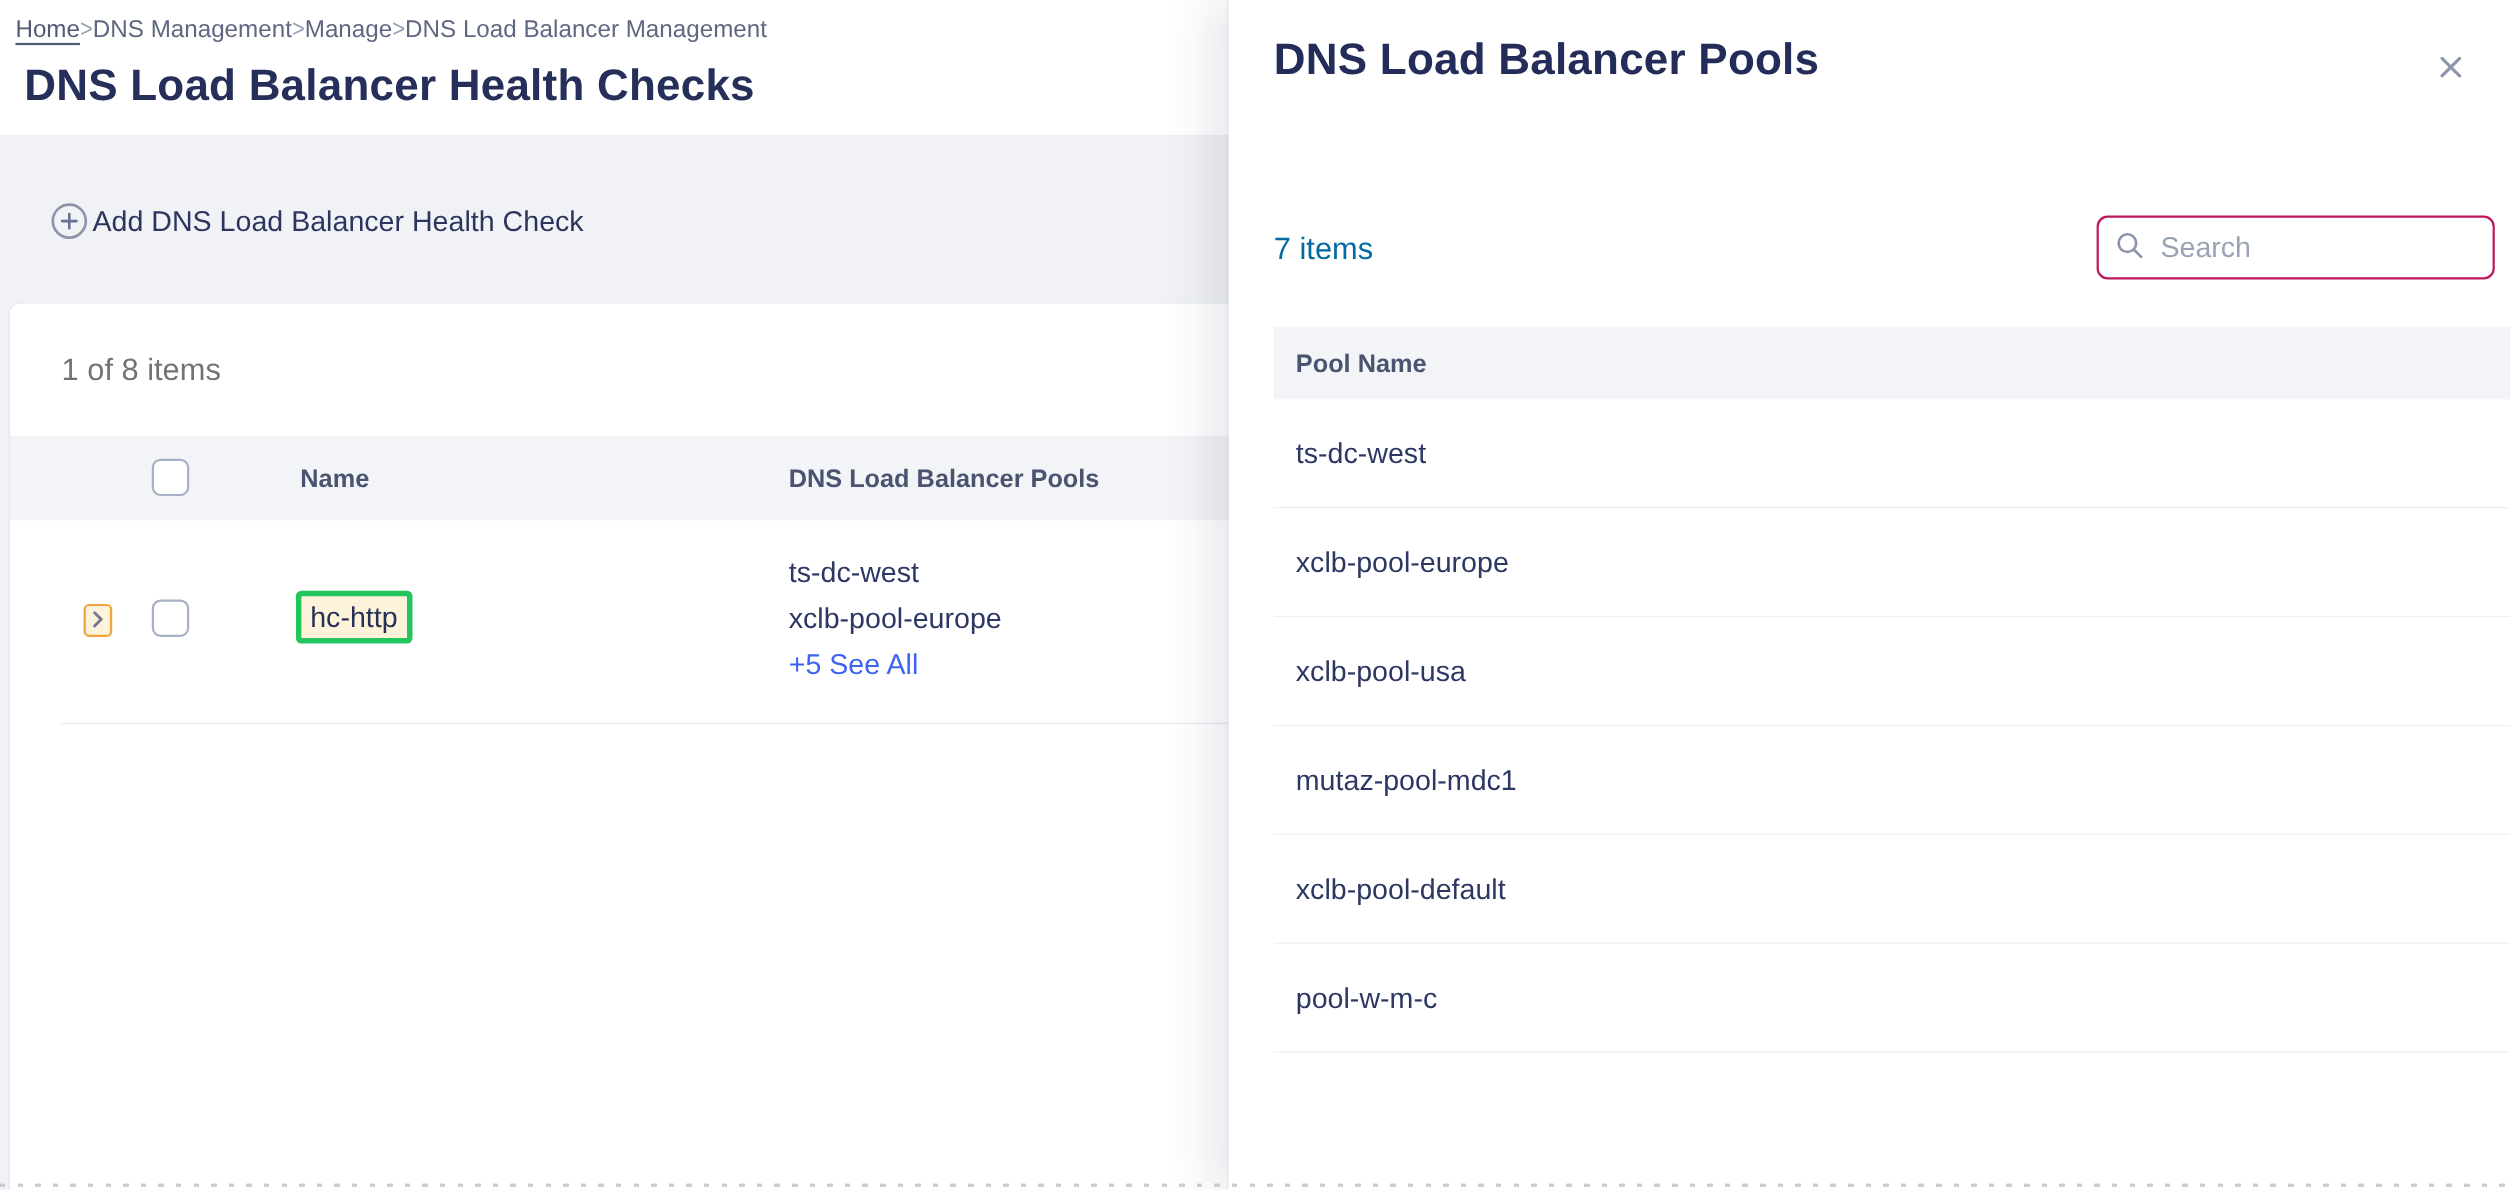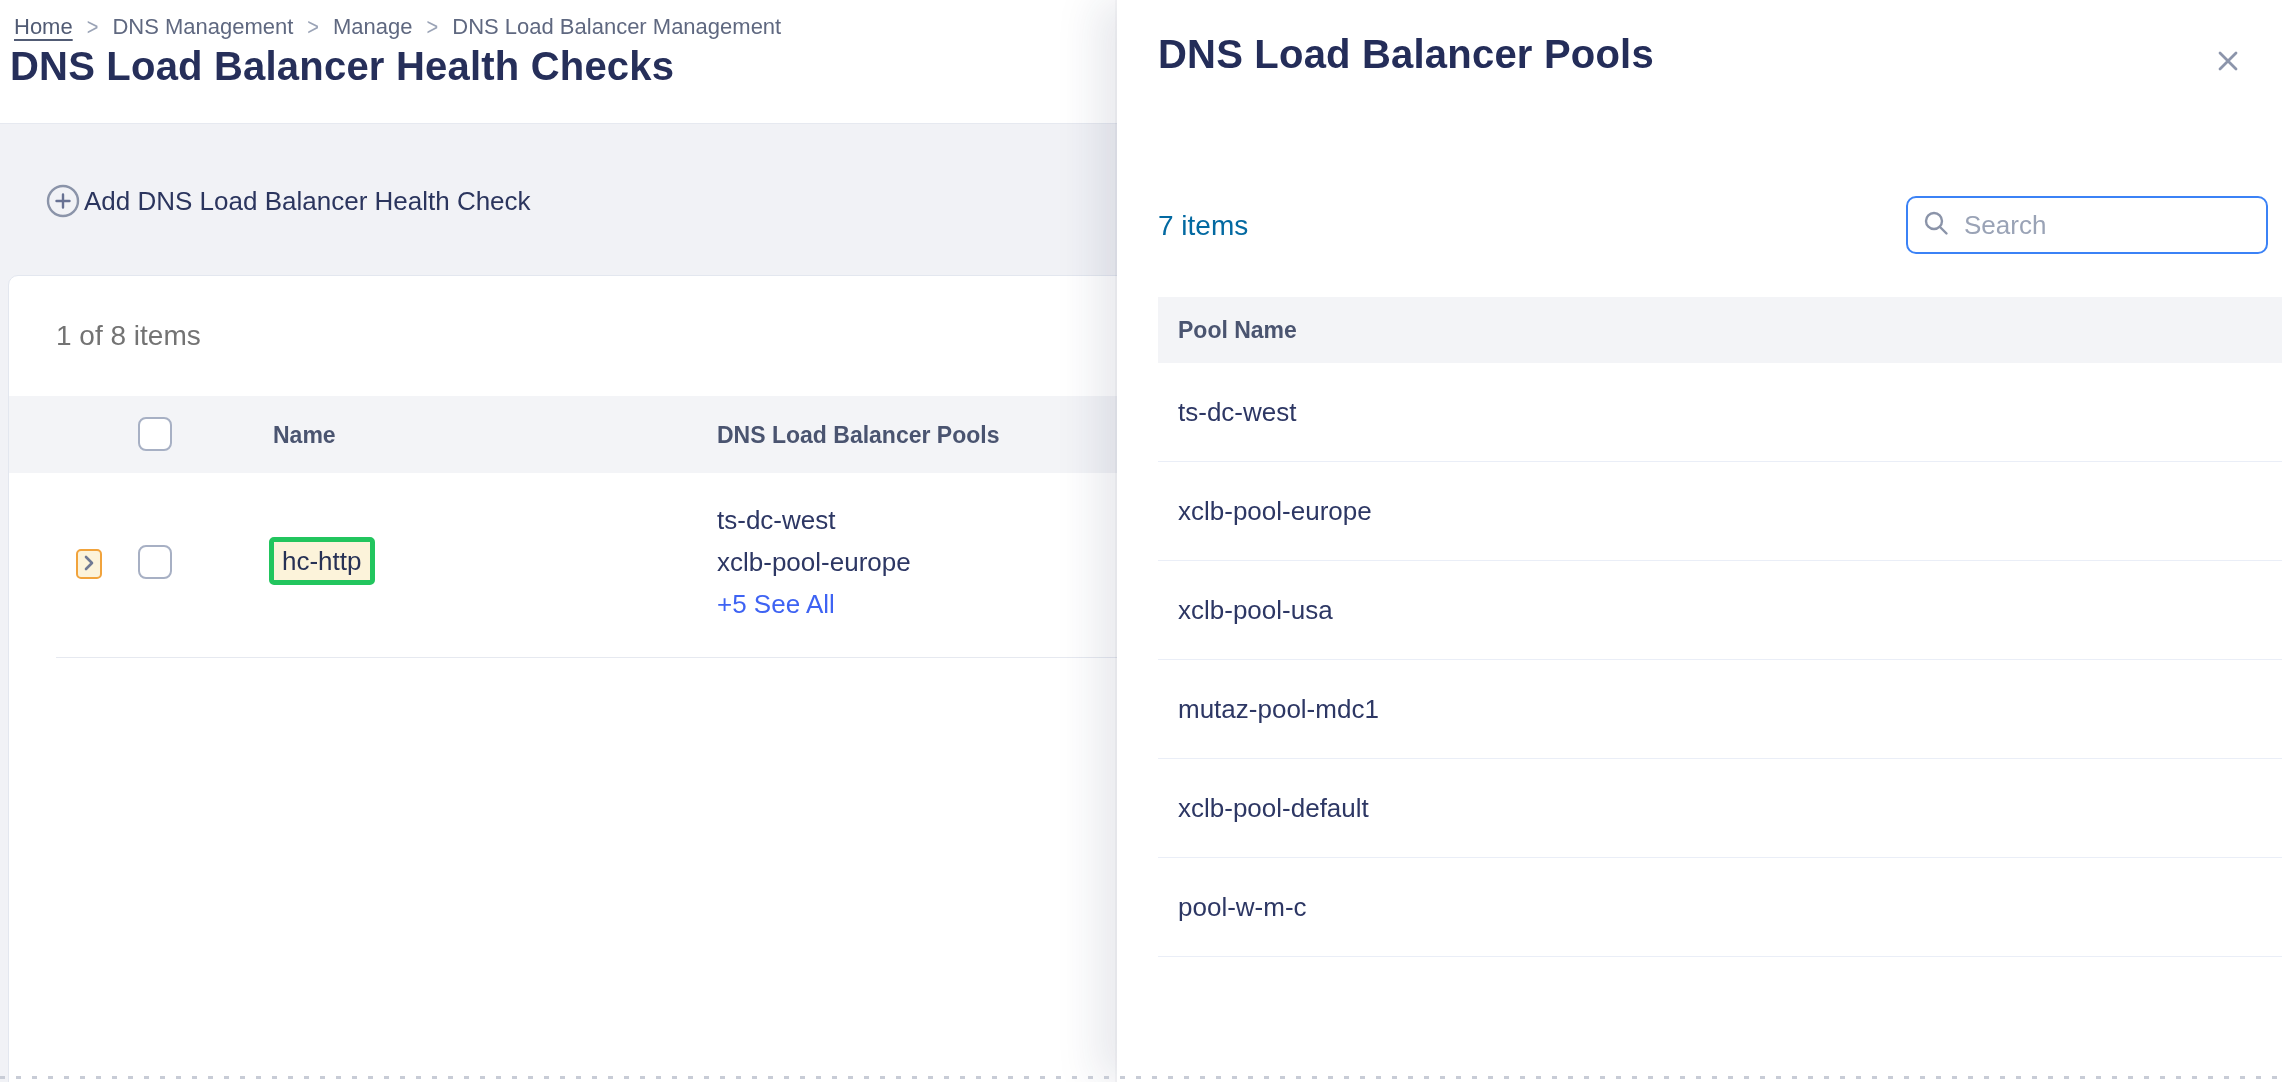--- a/index.html
+++ b/index.html
@@ -3,25 +3,25 @@
 <meta charset="utf-8">
 <style>
   html,body{margin:0;padding:0;background:#e9eaee;}
   .screen{
     position:relative;width:2282px;height:1082px;overflow:hidden;background:#fff;
     font-family:"Liberation Sans","DejaVu Sans",sans-serif;
     -webkit-font-smoothing:antialiased;
   }
   
   .page-header{position:absolute;left:0;top:0;width:1400px;height:123px;background:#fff;border-bottom:1px solid #e6e9f0;}
-  .breadcrumb{position:absolute;left:14px;top:14px;display:flex;align-items:center;gap:14px;font-size:22px;color:#5f6880;white-space:nowrap;}
+  .breadcrumb{position:absolute;left:14px;top:14px;display:flex;align-items:center;font-size:22px;color:#5f6880;white-space:nowrap;}
   .crumb{color:#5f6880;text-decoration:none;}
   .crumb.home{color:#515b74;text-decoration:underline;text-underline-offset:5px;cursor:pointer;}
   .crumb-sep{color:#9aa3b6;font-size:20px;transform:scaleY(1.15);}
-  .page-title{position:absolute;left:10px;top:44px;margin:0;font-size:40px;font-weight:600;letter-spacing:.2px;color:#262f5a;}
+  .page-title{position:absolute;left:10px;top:44px;margin:12px;font-size:40px;font-weight:600;letter-spacing:.2px;color:#262f5a;}
   .page-body{position:absolute;left:0;top:124px;width:1400px;height:958px;background:#f1f2f6;}
   .add-btn{position:absolute;left:46px;top:60px;display:flex;align-items:center;gap:4px;background:none;border:none;padding:0;cursor:pointer;
     font-family:inherit;font-size:26px;font-weight:500;color:#2b355e;}
   .add-btn svg{display:block;}
   
   .card{position:absolute;left:8px;top:151px;width:1134px;height:820px;background:#fff;border:1.5px solid #e3e7ef;border-radius:10px;box-sizing:border-box;}
   .count{position:absolute;left:47px;top:44px;font-size:28px;color:#737373;}
   .thead{position:absolute;left:0;top:120px;width:100%;height:77px;background:#f3f4f7;}
   .checkbox{position:absolute;width:34px;height:34px;background:#fff;border:2px solid #a7b0c4;border-radius:8px;box-sizing:border-box;cursor:pointer;}
   .thead .checkbox{left:129px;top:21px;}
@@ -39,21 +39,21 @@
   .pools-cell{position:absolute;left:708px;top:26px;font-size:26px;line-height:42px;color:#2d3764;}
   .see-all{display:block;color:#3e63f3;cursor:pointer;text-decoration:none;}
   
   .panel{position:absolute;left:1117px;top:0;width:1165px;height:1082px;background:#fff;
     box-shadow:-20px 0 40px rgba(28,38,74,.10), -2px 0 0 rgba(28,38,74,.03);}
   .panel-title{position:absolute;left:41px;top:32px;margin:0;font-size:40px;font-weight:600;letter-spacing:.2px;color:#242d59;}
   .close-btn{position:absolute;right:30px;top:38px;width:48px;height:48px;background:none;border:none;padding:0;cursor:pointer;
     display:flex;align-items:center;justify-content:center;}
   .panel-count{position:absolute;left:41px;top:210px;font-size:28px;color:#0369a1;}
   .search{position:absolute;left:789px;top:196px;width:362px;height:58px;box-sizing:border-box;
-    border:2px solid #3b82f6;border-radius:10px;background:#fff;display:flex;align-items:center;padding:0 14px;gap:12px;}
+    border:2px solid #be185d;border-radius:10px;background:#fff;display:flex;align-items:center;padding:0 14px;gap:12px;}
   .search input{flex:1;min-width:0;border:none;outline:none;background:transparent;font-family:inherit;font-size:26px;color:#3a445f;}
   .search input::placeholder{color:#9aa3b6;}
   .pool-table{position:absolute;left:41px;right:0;top:297px;}
   .pool-thead{height:66px;background:#f3f4f7;display:flex;align-items:center;}
   .pool-thead span{margin-left:20px;font-size:23px;font-weight:700;color:#4a5470;}
   .pool-row{height:99px;display:flex;align-items:center;border-bottom:1.5px solid #eaeef7;box-sizing:border-box;cursor:default;}
   .pool-row span{margin-left:20px;font-size:26px;color:#2d3764;}
   
   .bottom-dash{position:absolute;left:0;right:0;bottom:3px;height:3px;
     background:repeating-linear-gradient(90deg,#c8ccd6 0 5px,transparent 5px 16px);}

